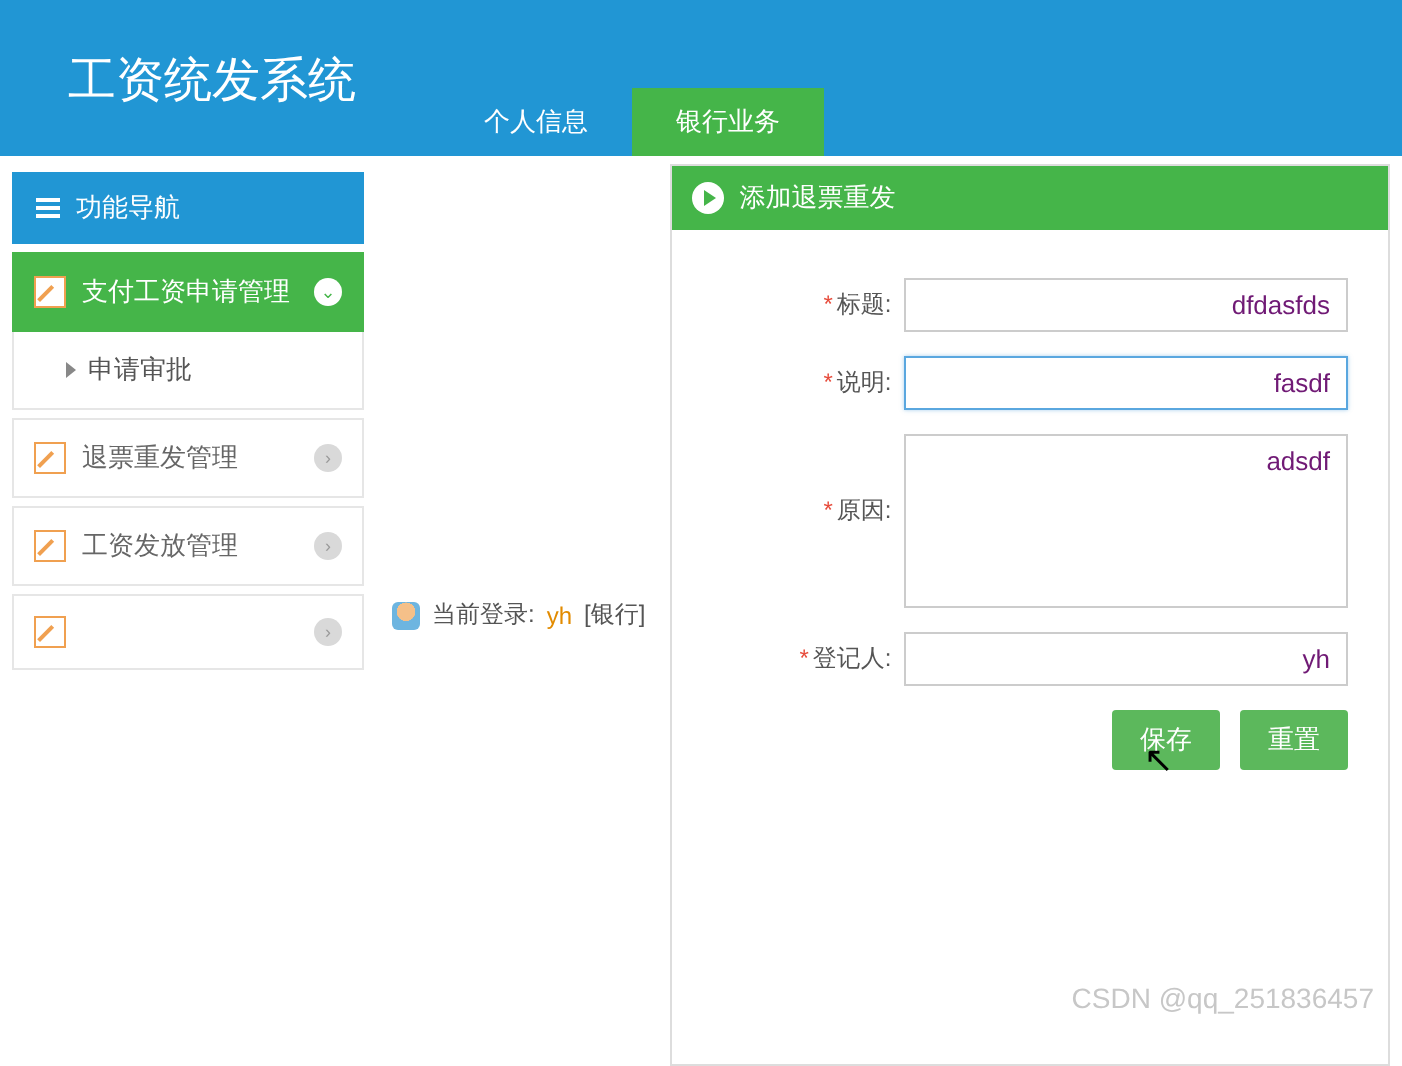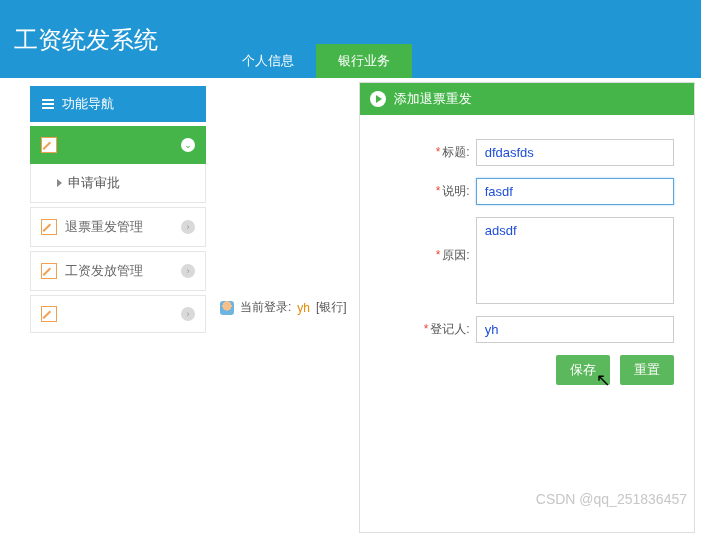--- a/index.html
+++ b/index.html
@@ -2,21 +2,21 @@
 <html><head>
   <meta charset="utf-8">
   <style>
     * { margin: 0; padding: 0; box-sizing: border-box; font-family: "Microsoft YaHei", Arial, sans-serif; }
     body { background: #fff; width: 701px; height: 533px; overflow: hidden; }
     .header {
       background: #2196d4;
       height: 78px;
       display: flex;
       align-items: flex-start;
-      padding-left: 14px;
+      padding-left: 34px;
       position: relative;
     }
     .header-title {
       color: #fff;
       font-size: 24px;
       font-weight: normal;
       margin-top: 24px;
     }
     .top-tabs {
       position: absolute;
@@ -26,21 +26,21 @@
       height: 34px;
     }
     .top-tab {
       color: #fff;
       padding: 0 22px;
       line-height: 34px;
       font-size: 13px;
       cursor: pointer;
     }
     .top-tab.active { background: #45b549; }
-    .main { display: flex; height: calc(100% - 78px); padding-left: 24px; }
+    .main { display: flex; height: calc(100% - 78px); }
     .sidebar { width: 186px; background: #fff; padding: 8px 4px 8px 6px; }
     .nav-header {
       background: #2196d4;
       color: #fff;
       padding: 9px 12px;
       font-size: 13px;
       display: flex;
       align-items: center;
       gap: 8px;
     }
@@ -165,22 +165,23 @@
       padding-top: 5px;
       padding-right: 6px;
     }
     .form-label .req { color: #e74c3c; margin-right: 2px; }
     .form-input {
       flex: 1;
       max-width: 290px;
       border: 1px solid #ccc;
       padding: 5px 8px;
       font-size: 13px;
-      color: #1d4ed8;
+      color: #701a75;
       outline: none;
+      text-align: right;
     }
     .form-input.focused { border-color: #5aa7df; box-shadow: 0 0 2px rgba(80,160,220,0.5); }
     textarea.form-input { height: 87px; resize: none; }
     .btn-row {
       display: flex;
       justify-content: flex-end;
       gap: 10px;
       margin-top: 12px;
       position: relative;
     }
@@ -222,20 +223,21 @@
 </div>
 
 <div class="main">
   <div class="sidebar">
     <div class="nav-header">
       <span class="list-icon"></span>
       <span>功能导航</span>
     </div>
     <div class="nav-item active">
       <span class="doc-icon"></span>
+      <span>支付工资申请管理</span>
       <span class="arrow">⌄</span>
     </div>
     <div class="sub-item">
       <span class="tri"></span>
       <span>申请审批</span>
     </div>
     <div class="nav-item">
       <span class="doc-icon"></span>
       <span>退票重发管理</span>
       <span class="arrow">›</span>

